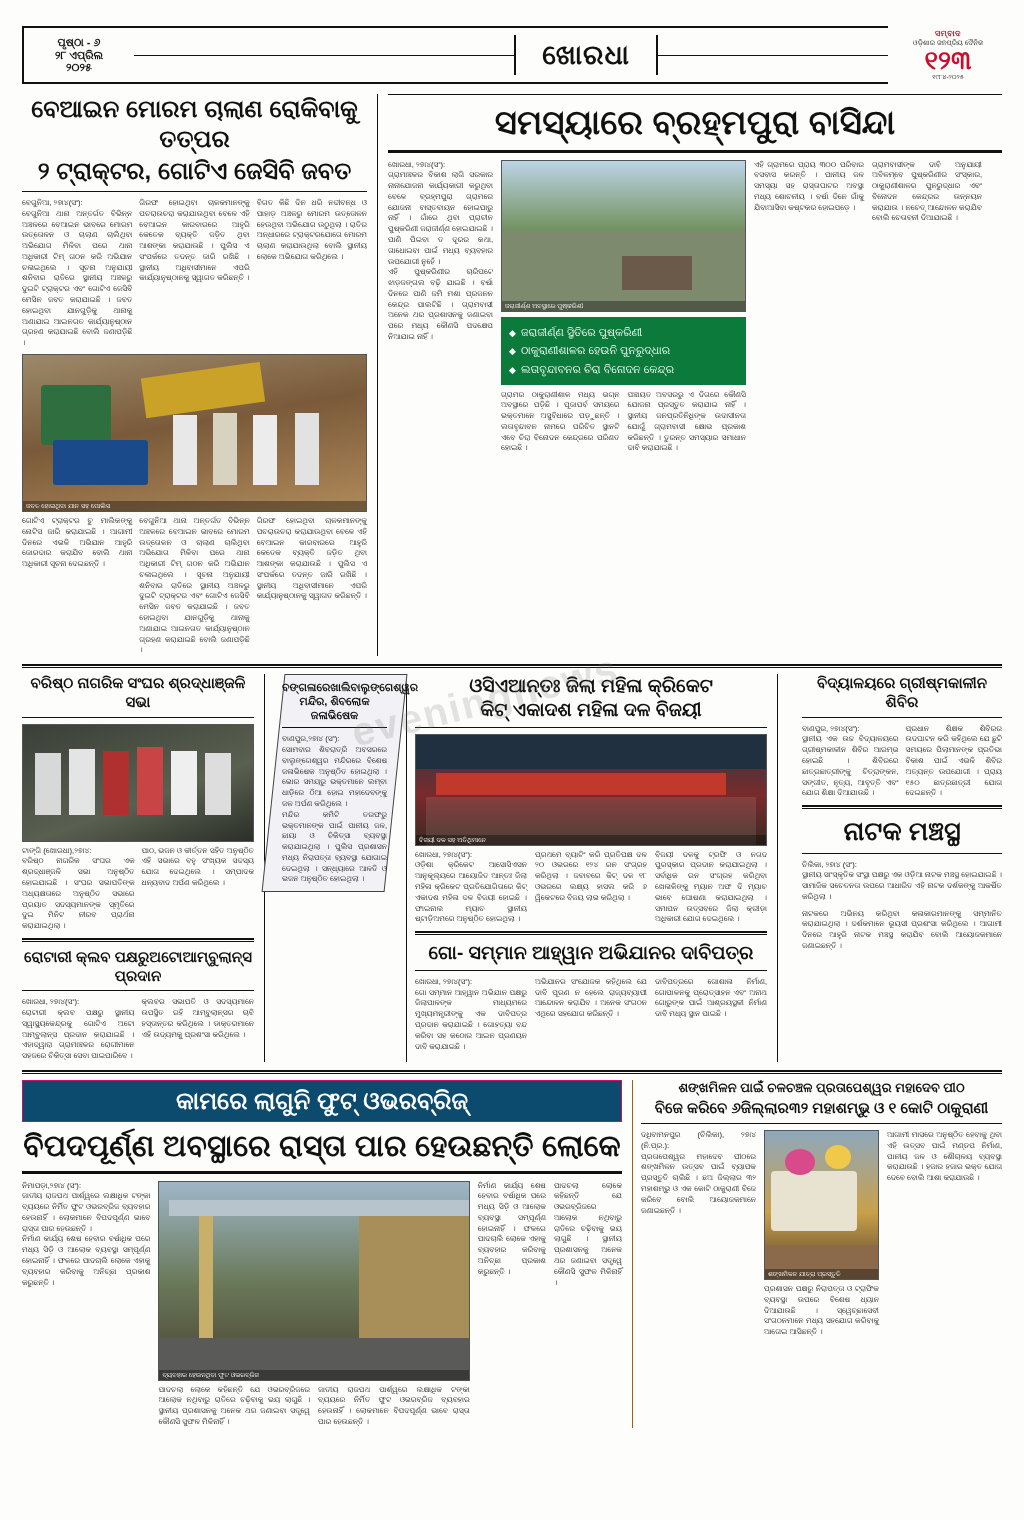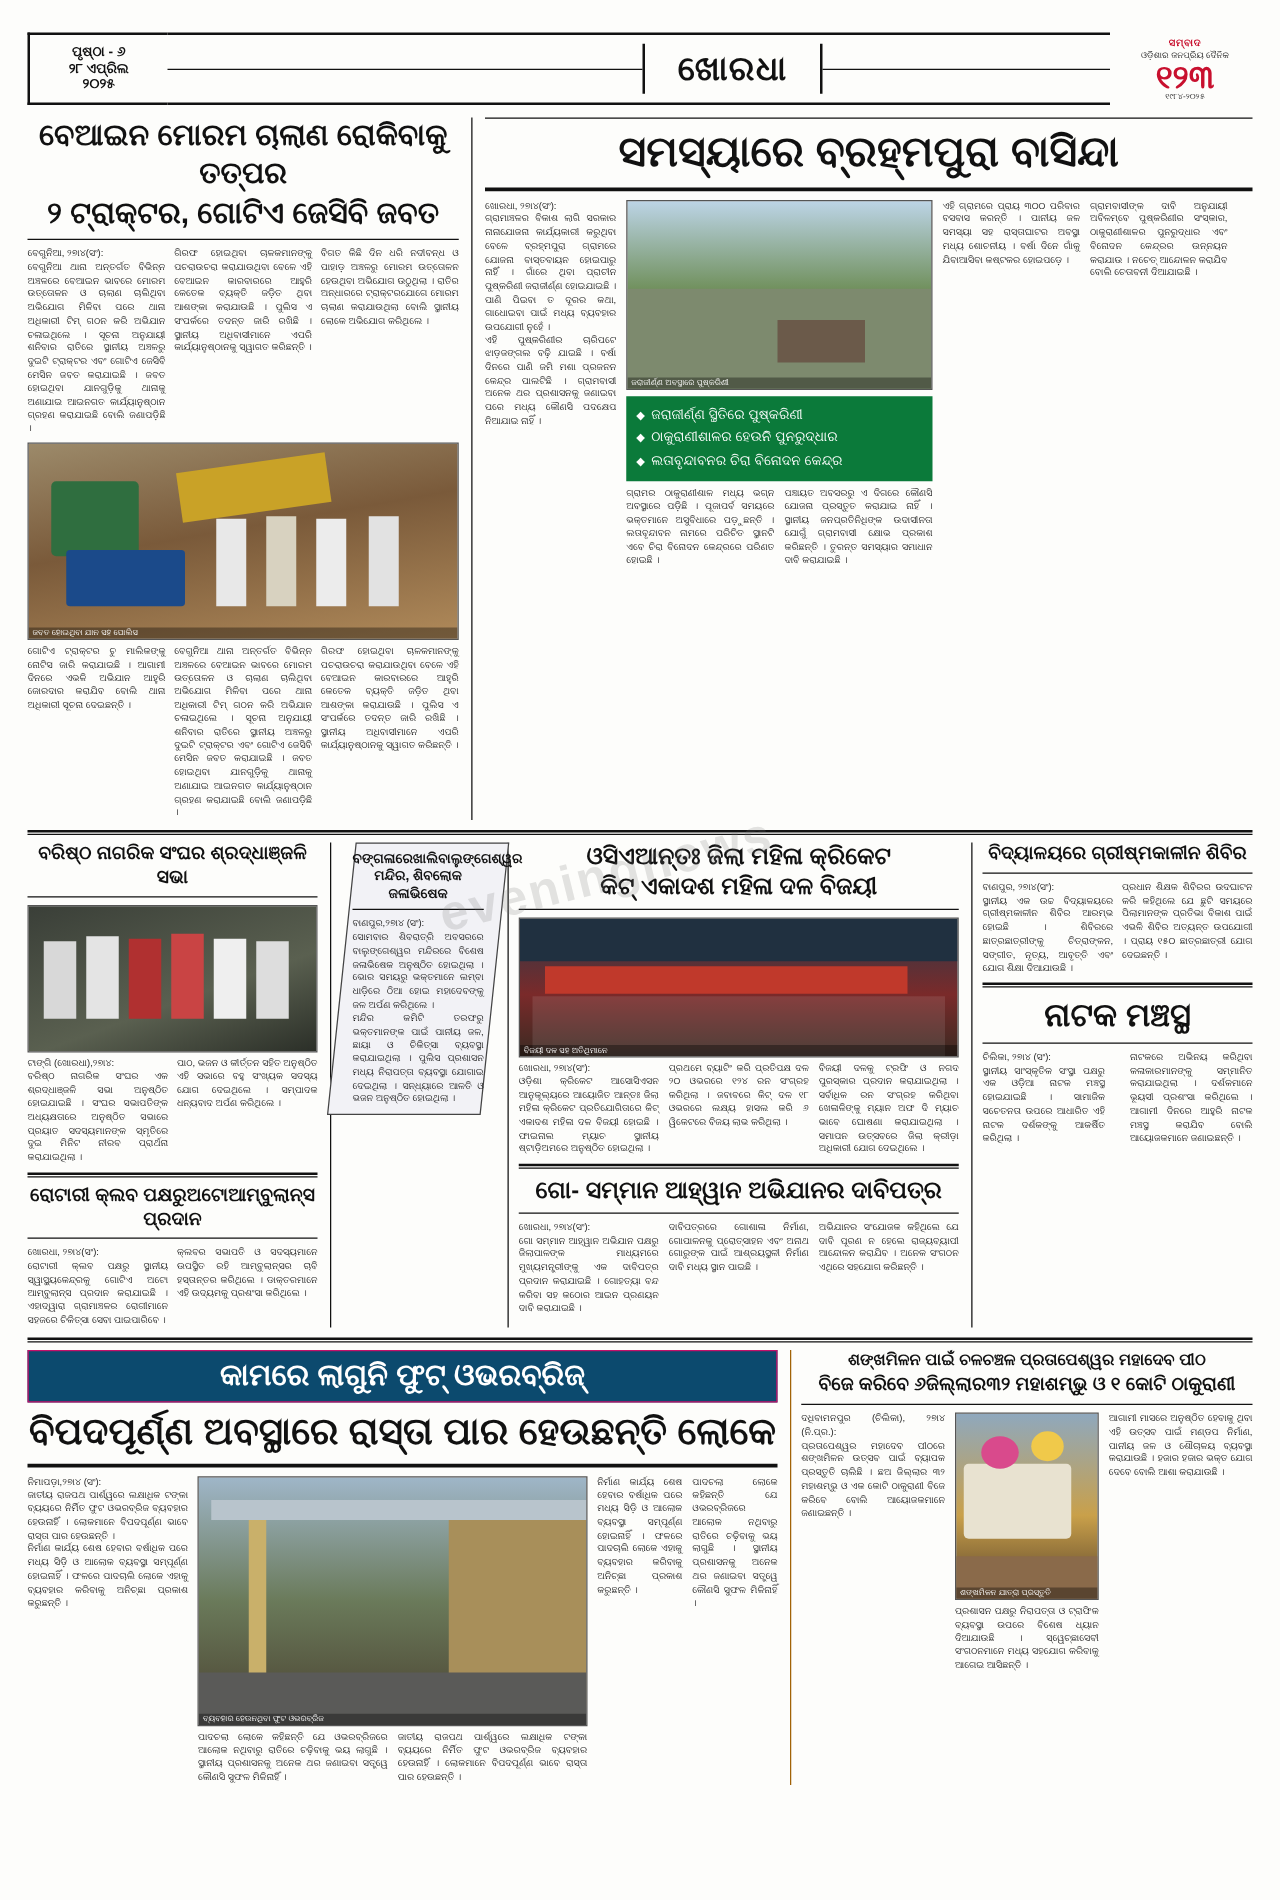--- a/index.html
+++ b/index.html
@@ -288,44 +288,44 @@
         </div>
         <div class="rule-dbl"></div>
         <div class="hl h-mid">ଗୋ- ସମ୍ମାନ ଆହ୍ୱାନ ଅଭିଯାନର ଦାବିପତ୍ର</div>
         <div class="rule-thin"></div>
         <div class="rowflex" style="gap:8px;">
           <div class="col">
             <div class="body-txt">ଖୋରଧା, ୨୭ା୪(ସଂ):</div>
             <div class="body-txt">ଗୋ ସମ୍ମାନ ଆହ୍ୱାନ ଅଭିଯାନ ପକ୍ଷରୁ ଜିଲାପାଳଙ୍କ ମାଧ୍ୟମରେ ମୁଖ୍ୟମନ୍ତ୍ରୀଙ୍କୁ ଏକ ଦାବିପତ୍ର ପ୍ରଦାନ କରାଯାଇଛି । ଗୋହତ୍ୟା ବନ୍ଦ କରିବା ସହ କଠୋର ଆଇନ ପ୍ରଣୟନ ଦାବି କରାଯାଇଛି ।</div>
           </div>
           <div class="col">
+              <div class="body-txt">ଅଭିଯାନର ସଂଯୋଜକ କହିଥିଲେ ଯେ ଦାବି ପୂରଣ ନ ହେଲେ ରାଜ୍ୟବ୍ୟାପୀ ଆନ୍ଦୋଳନ କରାଯିବ । ଅନେକ ସଂଗଠନ ଏଥିରେ ସହଯୋଗ କରିଛନ୍ତି ।</div>
+            </div>
+          <div class="col">
               <div class="body-txt">ଦାବିପତ୍ରରେ ଗୋଶାଳା ନିର୍ମାଣ, ଗୋପାଳନକୁ ପ୍ରୋତ୍ସାହନ ଏବଂ ଅନାଥ ଗୋରୁଙ୍କ ପାଇଁ ଆଶ୍ରୟସ୍ଥଳୀ ନିର୍ମାଣ ଦାବି ମଧ୍ୟ ସ୍ଥାନ ପାଇଛି ।</div>
             </div>
-          <div class="col">
-              <div class="body-txt">ଅଭିଯାନର ସଂଯୋଜକ କହିଥିଲେ ଯେ ଦାବି ପୂରଣ ନ ହେଲେ ରାଜ୍ୟବ୍ୟାପୀ ଆନ୍ଦୋଳନ କରାଯିବ । ଅନେକ ସଂଗଠନ ଏଥିରେ ସହଯୋଗ କରିଛନ୍ତି ।</div>
-            </div>
-        </div>
-      </div>
-
-      <div style="width:225px;border-left:1px solid #111;padding-left:8px;">
+        </div>
+      </div>
+
+      <div style="width:225px;border-left:1px solid #111;padding-left:24px;">
         <div class="hl h-sm">ବିଦ୍ୟାଳୟରେ ଗ୍ରୀଷ୍ମକାଳୀନ ଶିବିର</div>
         <div class="rule-thin"></div>
         <div class="rowflex" style="gap:7px;">
           <div class="col">
             <div class="body-txt">ବାଣପୁର, ୨୭ା୪(ସଂ):</div>
             <div class="body-txt">ସ୍ଥାନୀୟ ଏକ ଉଚ୍ଚ ବିଦ୍ୟାଳୟରେ ଗ୍ରୀଷ୍ମକାଳୀନ ଶିବିର ଆରମ୍ଭ ହୋଇଛି । ଶିବିରରେ ଛାତ୍ରଛାତ୍ରୀଙ୍କୁ ଚିତ୍ରାଙ୍କନ, ସଙ୍ଗୀତ, ନୃତ୍ୟ, ଆବୃତ୍ତି ଏବଂ ଯୋଗ ଶିକ୍ଷା ଦିଆଯାଉଛି ।</div>
           </div>
           <div class="col">
               <div class="body-txt">ପ୍ରଧାନ ଶିକ୍ଷକ ଶିବିରର ଉଦଘାଟନ କରି କହିଥିଲେ ଯେ ଛୁଟି ସମୟରେ ପିଲାମାନଙ୍କ ପ୍ରତିଭା ବିକାଶ ପାଇଁ ଏଭଳି ଶିବିର ଅତ୍ୟନ୍ତ ଉପଯୋଗୀ । ପ୍ରାୟ ୧୫୦ ଛାତ୍ରଛାତ୍ରୀ ଯୋଗ ଦେଇଛନ୍ତି ।</div>
             </div>
         </div>
         <div class="rule-dbl"></div>
         <div class="hl" style="font-size:26px;text-align:center;">ନାଟକ ମଞ୍ଚସ୍ଥ</div>
         <div class="rule-thin"></div>
-        <div class="rowflex" style="gap:20px;">
+        <div class="rowflex" style="gap:6px;flex-direction:column;">
           <div class="col">
             <div class="body-txt">ଚିଲିକା, ୨୭ା୪ (ସଂ):</div>
             <div class="body-txt">ସ୍ଥାନୀୟ ସାଂସ୍କୃତିକ ସଂସ୍ଥା ପକ୍ଷରୁ ଏକ ଓଡ଼ିଆ ନାଟକ ମଞ୍ଚସ୍ଥ ହୋଇଯାଇଛି । ସାମାଜିକ ସଚେତନତା ଉପରେ ଆଧାରିତ ଏହି ନାଟକ ଦର୍ଶକଙ୍କୁ ଆକର୍ଷିତ କରିଥିଲା ।</div>
           </div>
           <div class="col">
               <div class="body-txt">ନାଟକରେ ଅଭିନୟ କରିଥିବା କଳାକାରମାନଙ୍କୁ ସମ୍ମାନିତ କରାଯାଇଥିଲା । ଦର୍ଶକମାନେ ଭୂୟସୀ ପ୍ରଶଂସା କରିଥିଲେ । ଆଗାମୀ ଦିନରେ ଆହୁରି ନାଟକ ମଞ୍ଚସ୍ଥ କରାଯିବ ବୋଲି ଆୟୋଜକମାନେ ଜଣାଇଛନ୍ତି ।</div>
             </div>
         </div>
       </div>
     </div>

